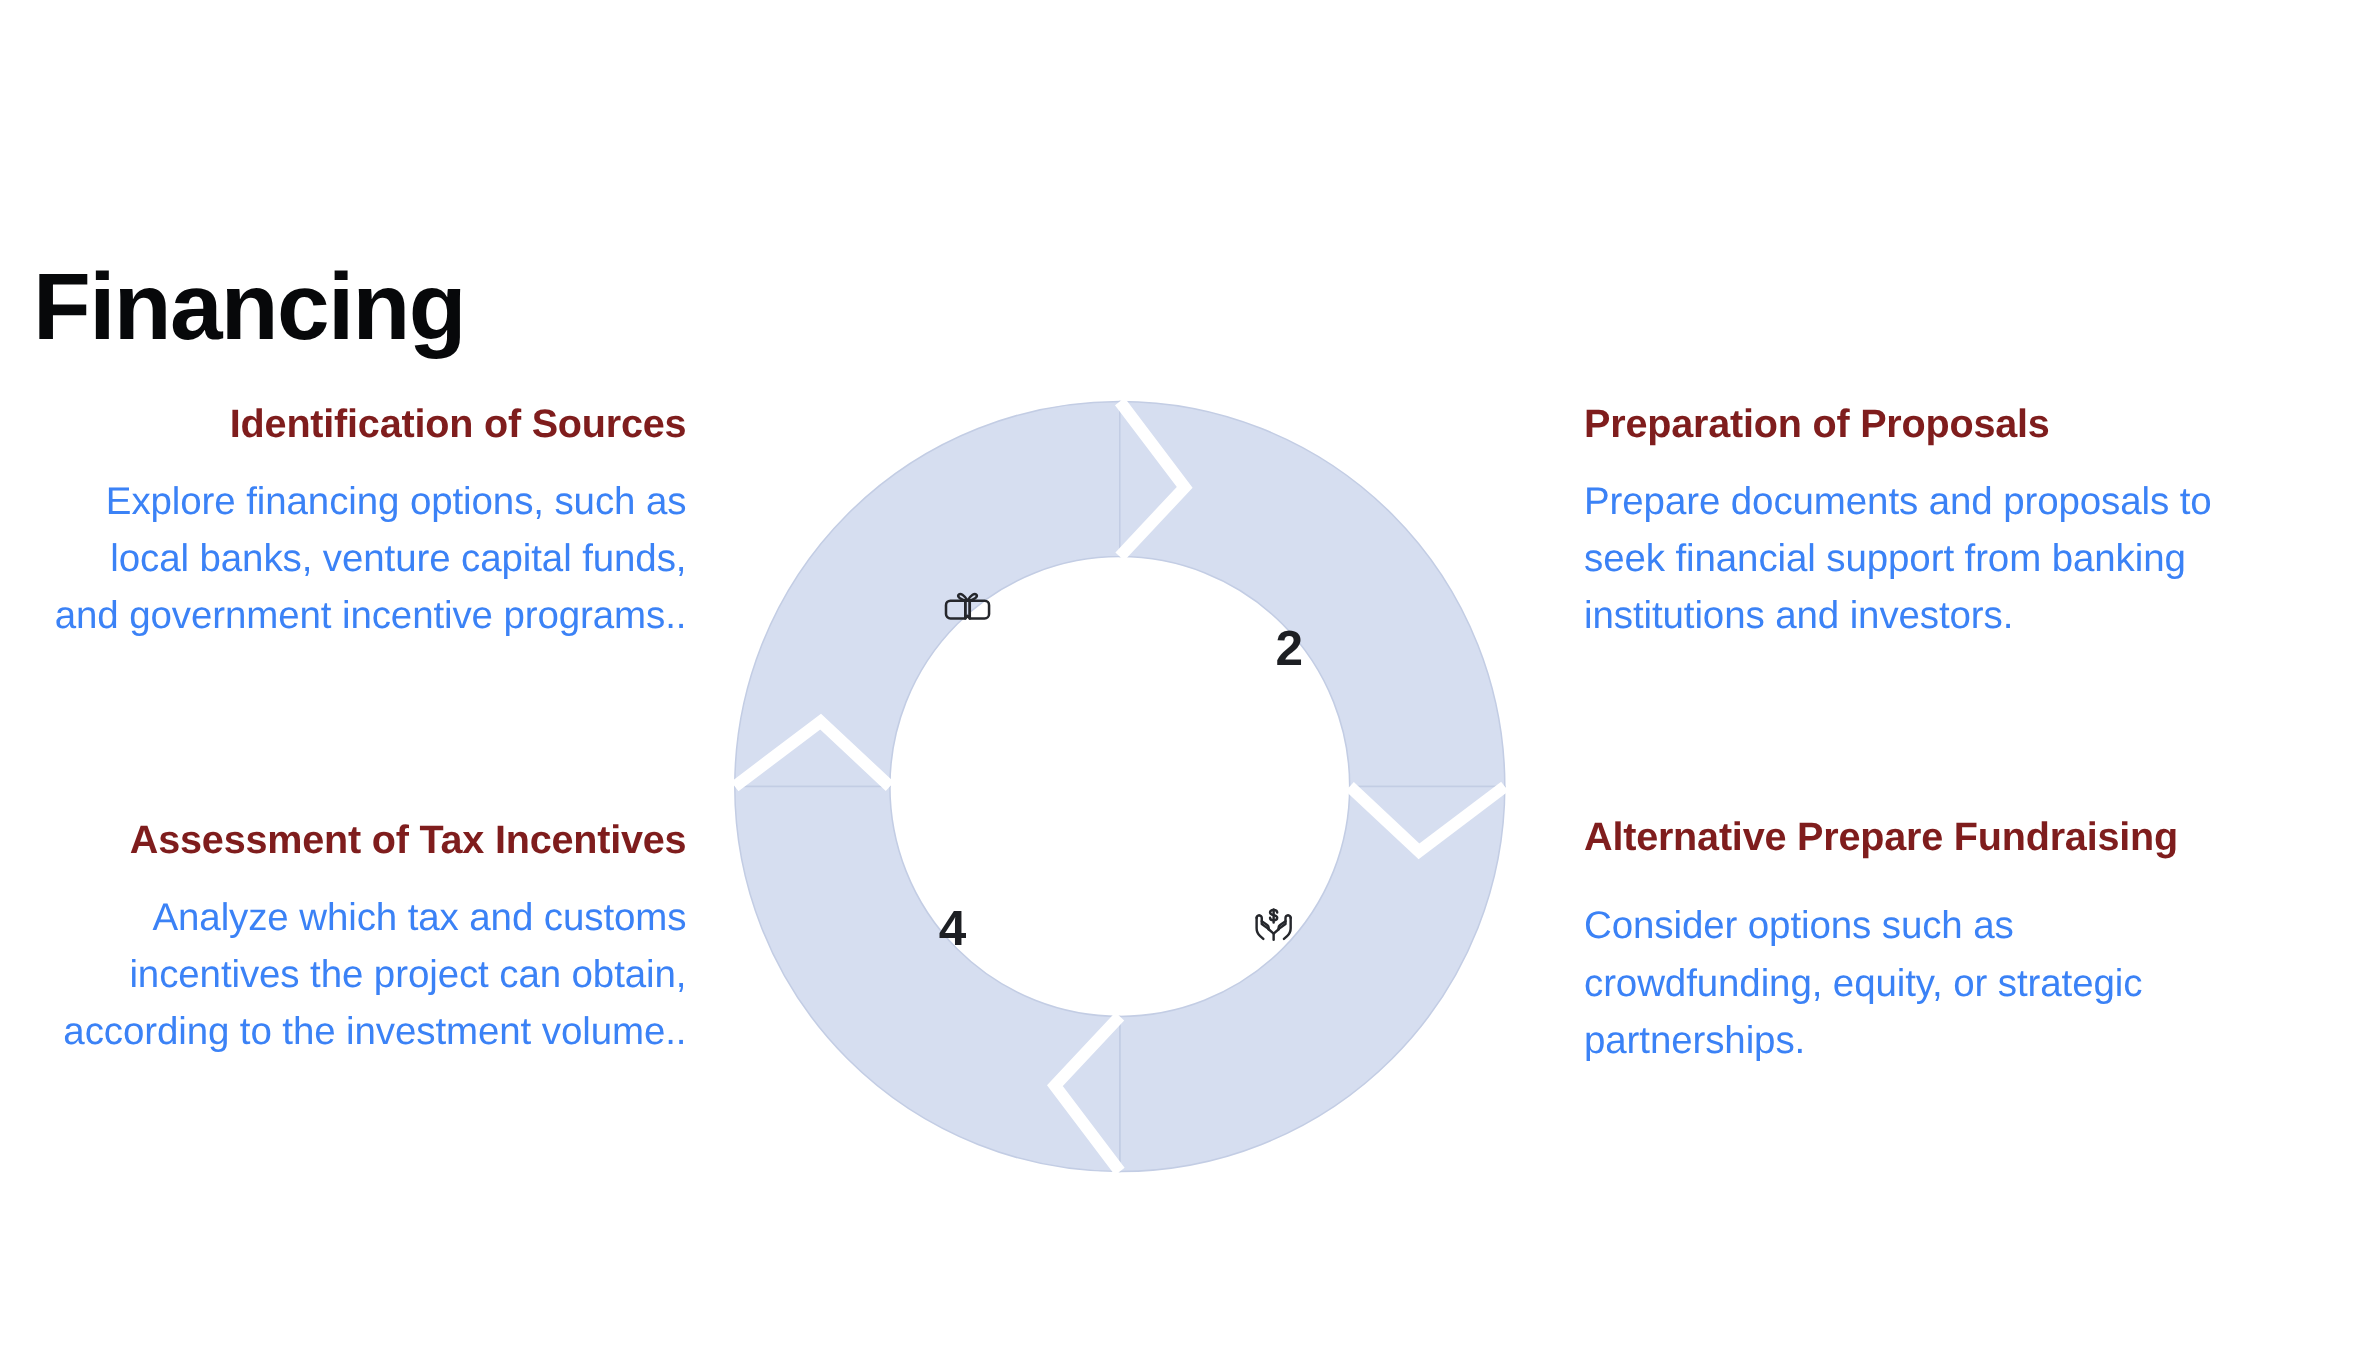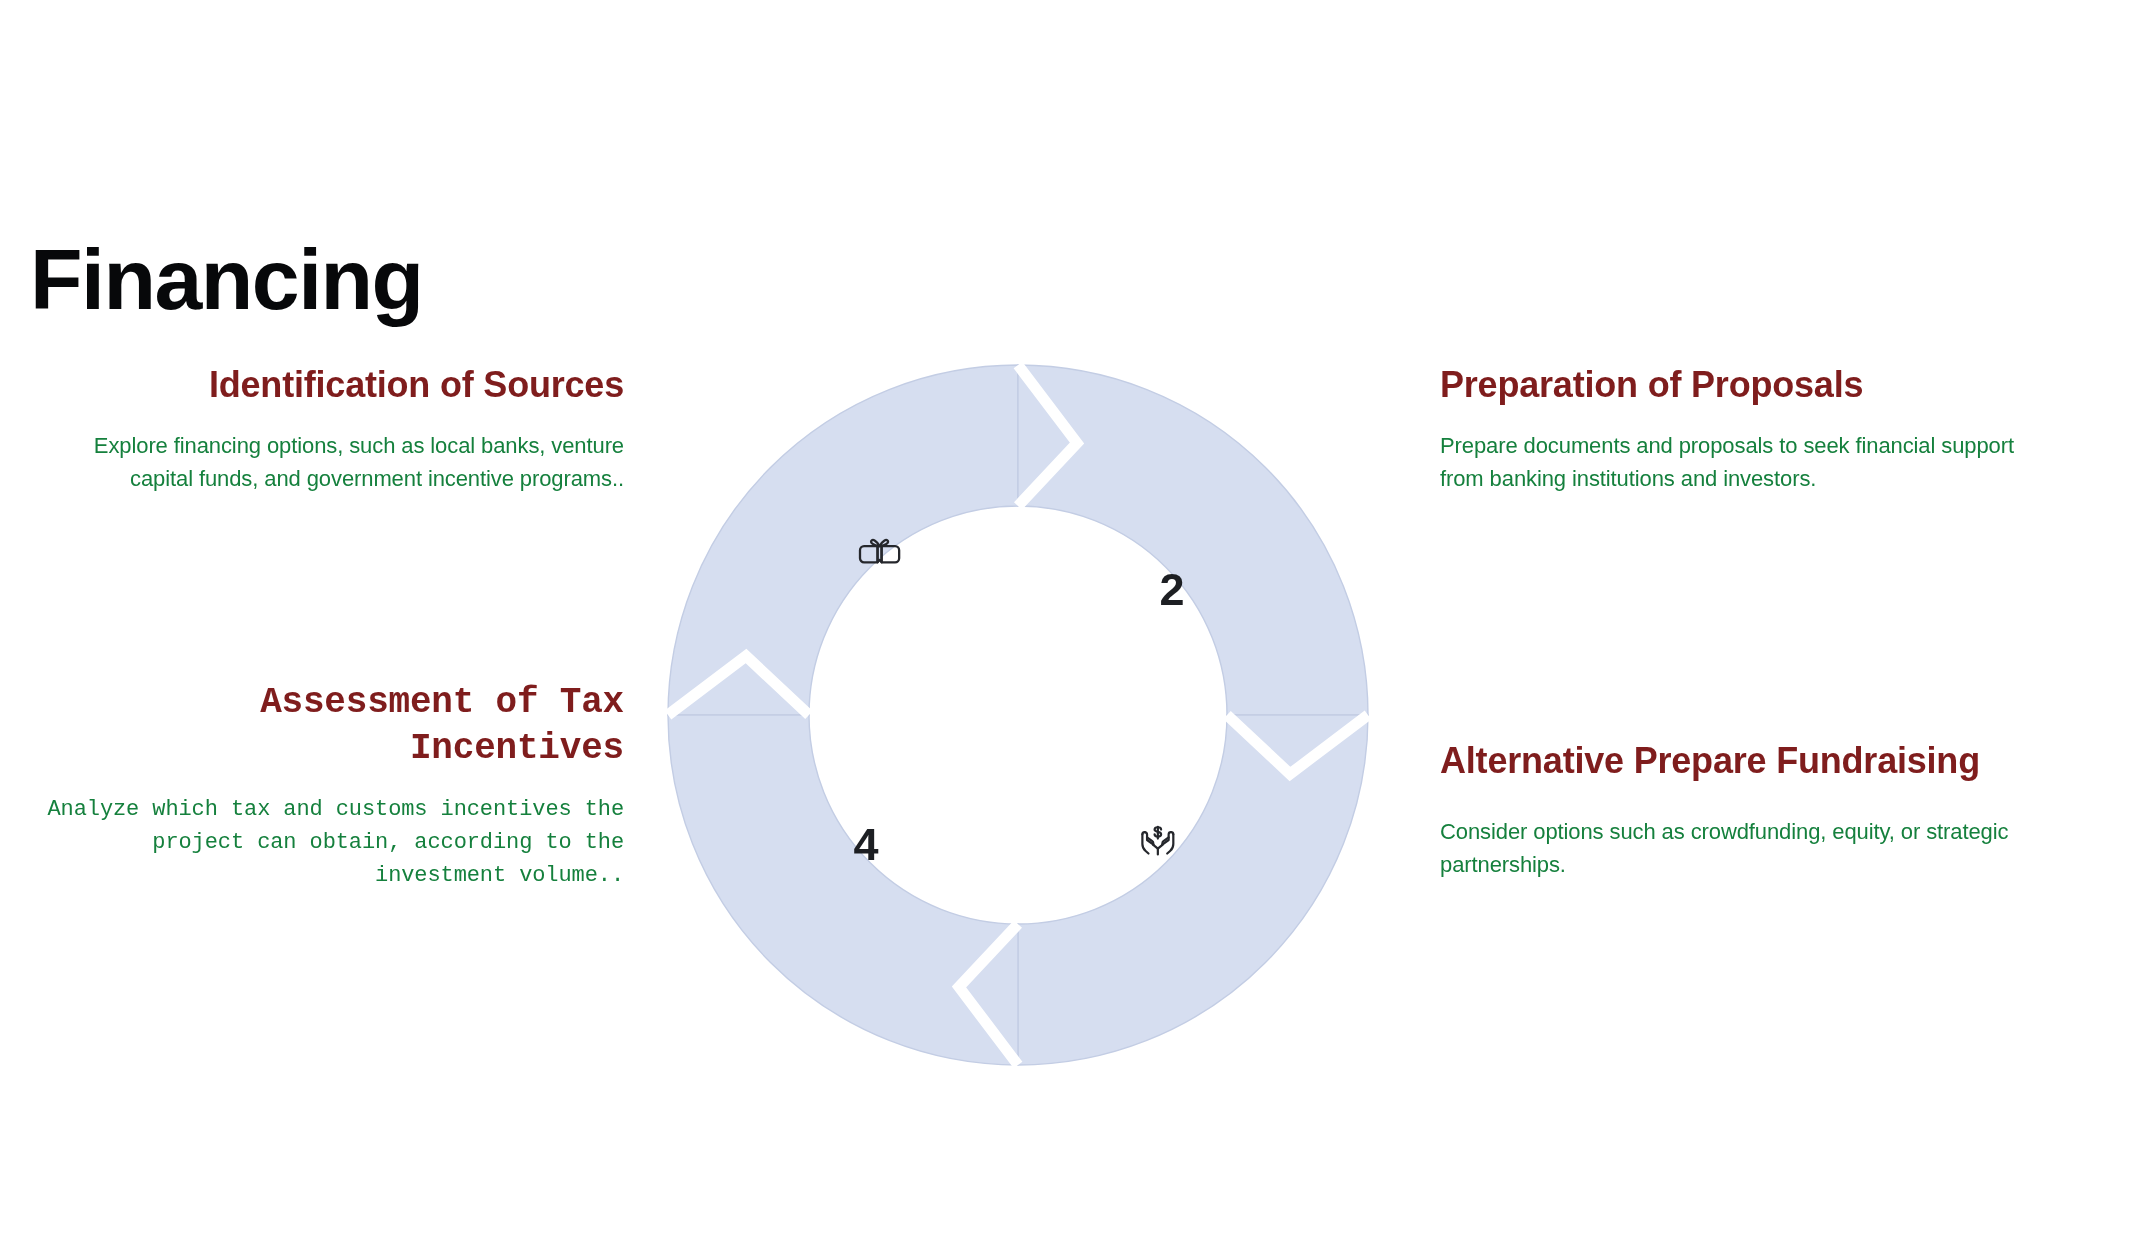--- a/index.html
+++ b/index.html
@@ -42,33 +42,33 @@
   }
   .text-block .blk-title {
     font-size: 36px;
     font-weight: 700;
     color: #7f1d1d;
     line-height: 1.28;
     letter-spacing: -0.2px;
     margin: 0 0 22px 0;
   }
   .text-block .blk-body {
-    font-size: 22px;
+    font-size: 35px;
     font-weight: 400;
-    color: #15803d;
+    color: #3b82f6;
     line-height: 1.49;
     letter-spacing: -0.1px;
     margin: 0;
   }
 
   .align-right { text-align: right; }
   .align-left  { text-align: left; margin-left: 12px; }
 
   #block-1 { left:  44px; top: 362px; }
-  #block-3 { left:  44px; top: 680px; font-family: Liberation Mono, monospace; }
+  #block-3 { left:  44px; top: 740px; }
   #block-2 { left: 1428px; top: 362px; }
   #block-4 { left: 1428px; top: 738px; }
 
   #block-4 .blk-title { margin-bottom: 32px; }
 
   
   #wheel {
     position: absolute;
     left: 645px;
     top: 342px;

